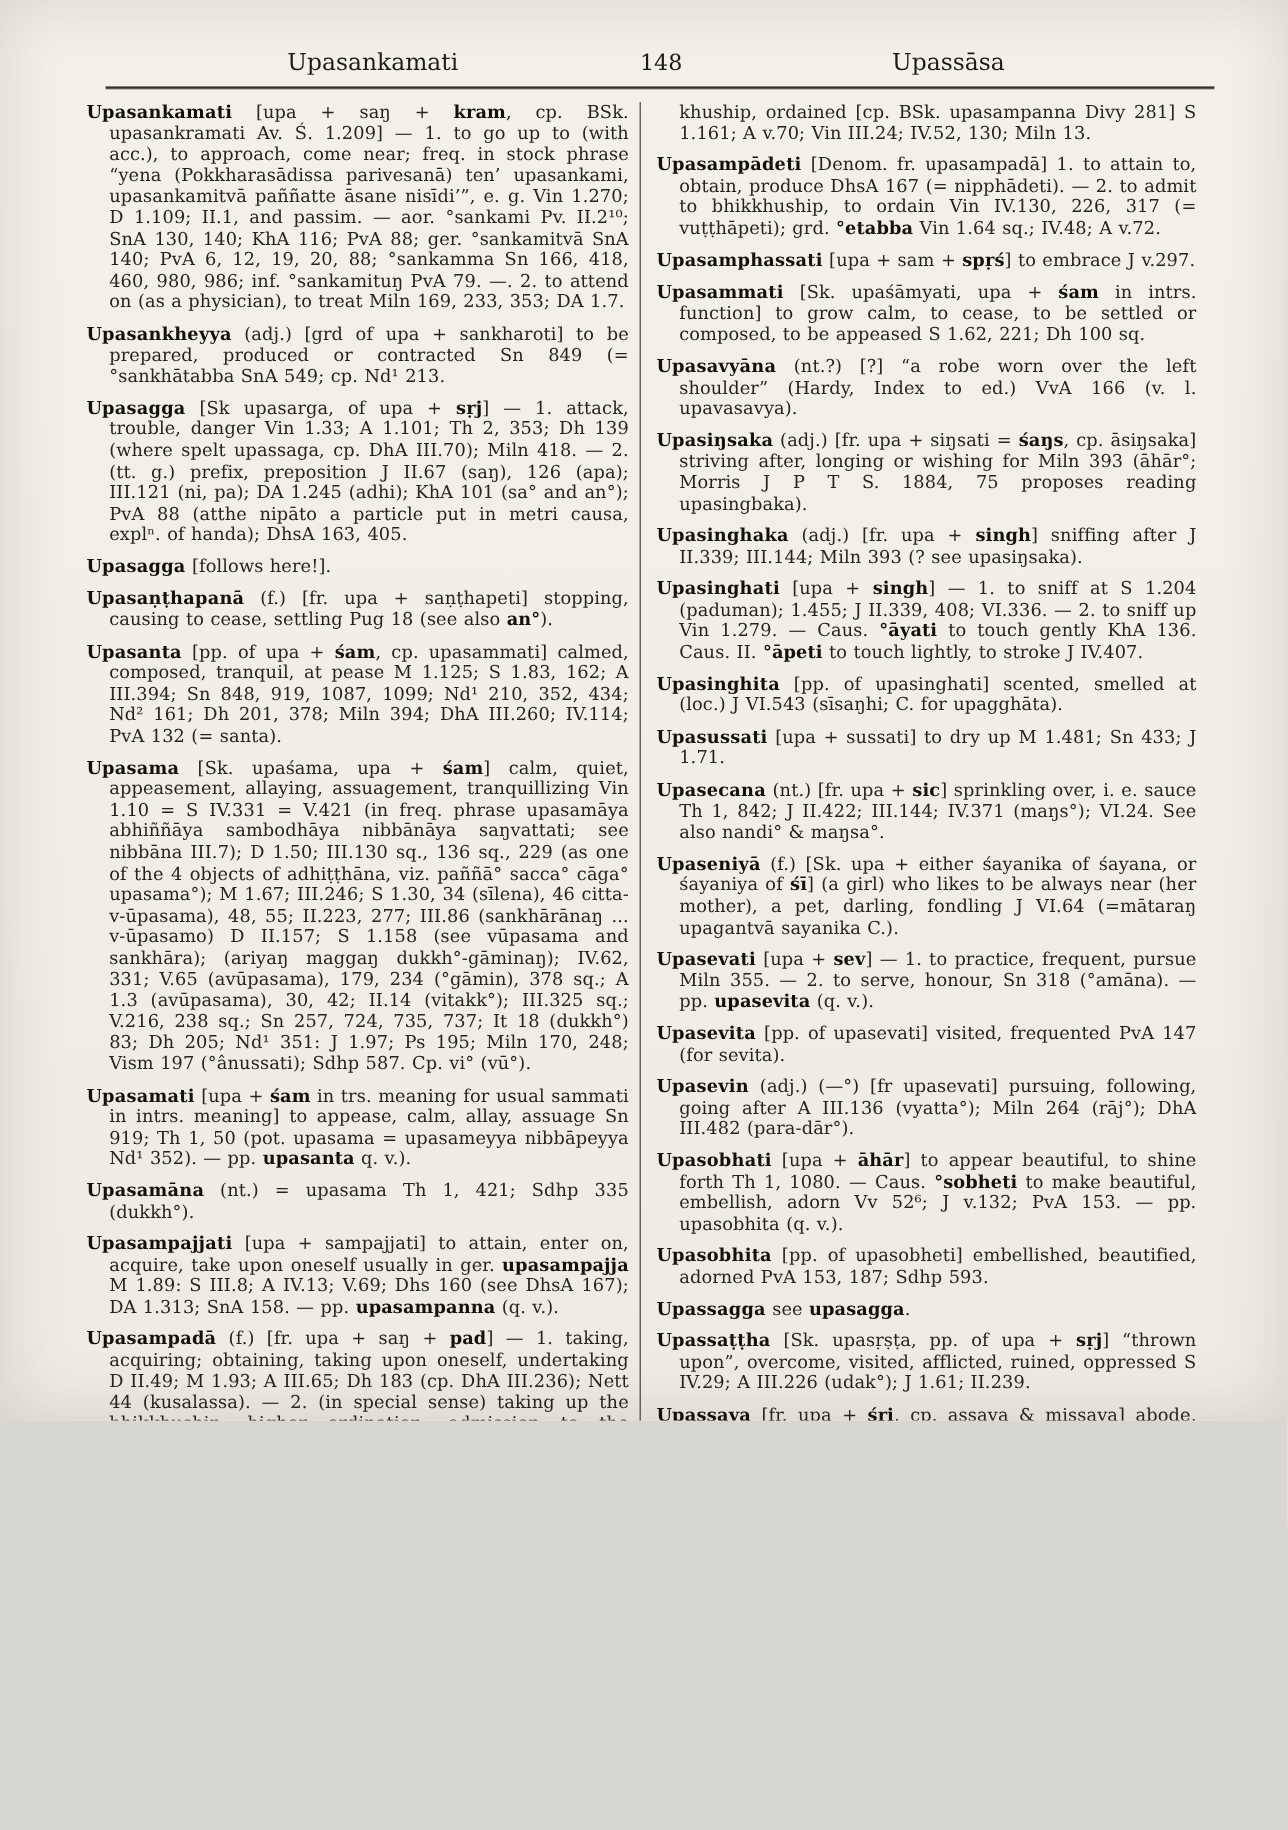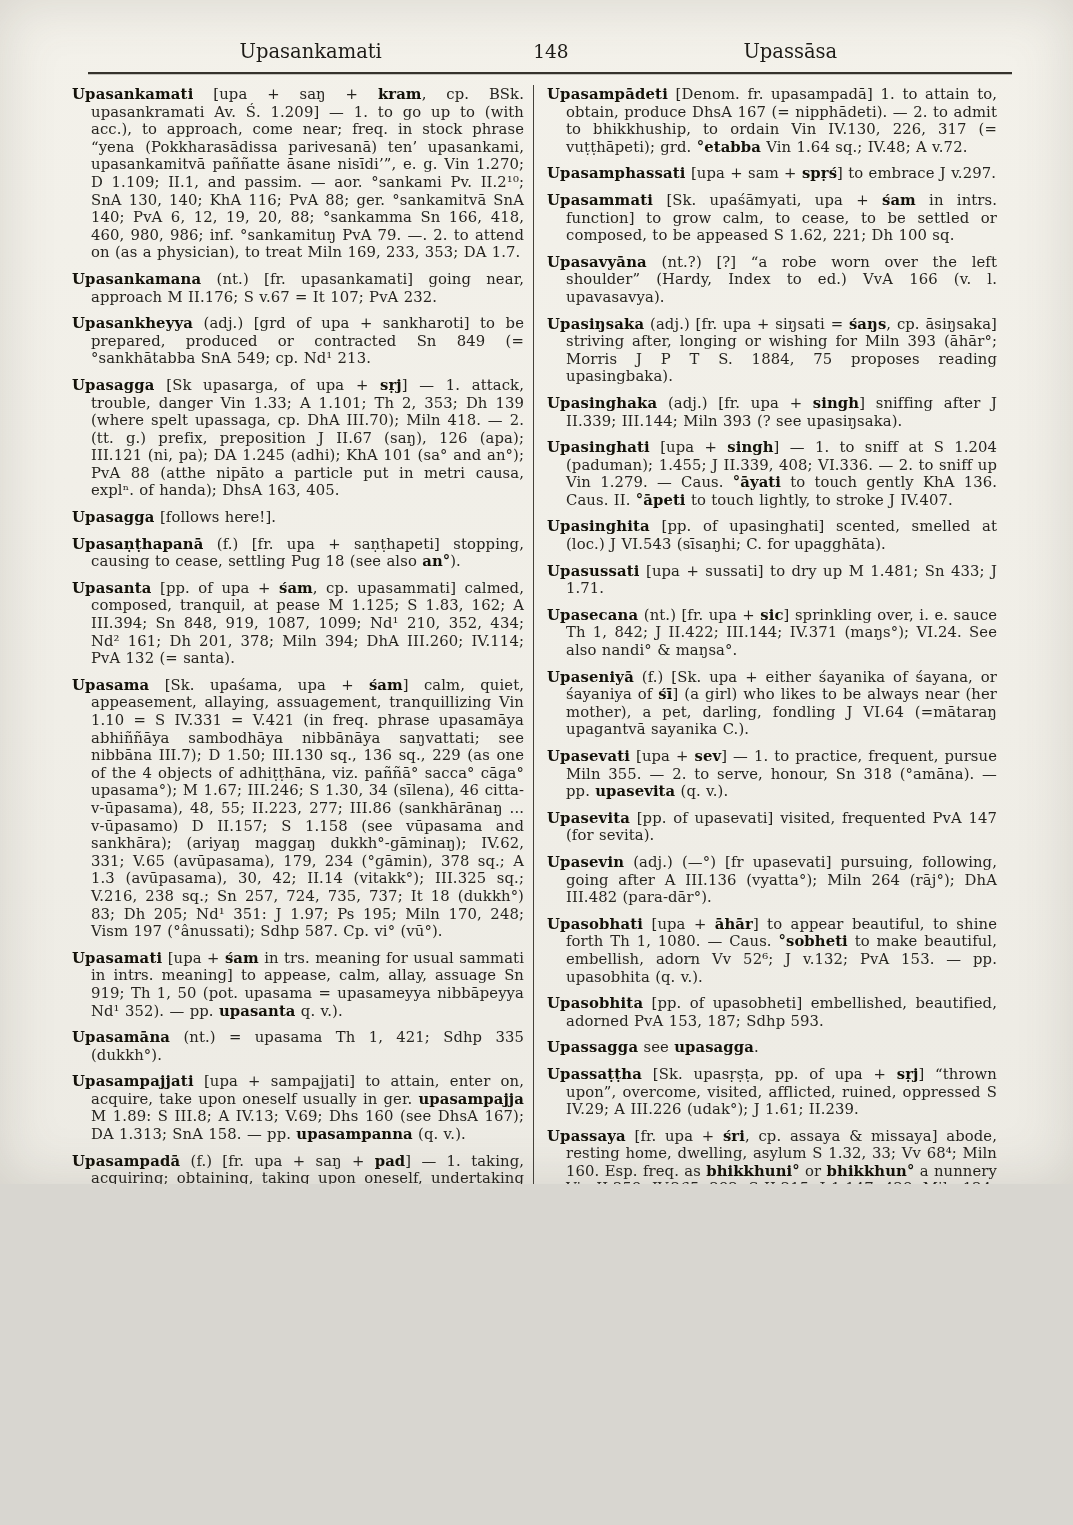--- a/index.html
+++ b/index.html
@@ -64,21 +64,20 @@
   <div class="header">
     <div class="hcell left">Upasankamati</div>
     <div class="hcell center">148</div>
     <div class="hcell right">Upassāsa</div>
   </div>
   <div class="rule"></div>
   <div class="columns">
     <div class="col">
   <p class="entry"><b class="hw">Upasankamati</b><span class="body"> [upa + saŋ + <b>kram</b>, cp. BSk. upasankramati Av. Ś. 1.209] — 1. to go up to (with acc.), to approach, come near; freq. in stock phrase “yena (Pokkharasādissa parivesanā) ten’ upasankami, upasankamitvā paññatte āsane nisīdi’”, e. g. Vin 1.270; D 1.109; II.1, and passim. — aor. °sankami Pv. II.2¹⁰; SnA 130, 140; KhA 116; PvA 88; ger. °sankamitvā SnA 140; PvA 6, 12, 19, 20, 88; °sankamma Sn 166, 418, 460, 980, 986; inf. °sankamituŋ PvA 79. —. 2. to attend on (as a physician), to treat Miln 169, 233, 353; DA 1.7.</span></p>
 
-  <p class="entry"><b class="hw">Upasankamana</b><span class="body"> (nt.) [fr. upasankamati] going near, approach M II.176; S v.67 = It 107; PvA 232.</span></p>
 
   <p class="entry"><b class="hw">Upasankheyya</b><span class="body"> (adj.) [grd of upa + sankharoti] to be prepared, produced or contracted Sn 849 (= °sankhātabba SnA 549; cp. Nd¹ 213.</span></p>
 
   <p class="entry"><b class="hw">Upasagga</b><span class="body"> [Sk upasarga, of upa + <b>sṛj</b>] — 1. attack, trouble, danger Vin 1.33; A 1.101; Th 2, 353; Dh 139 (where spelt upassaga, cp. DhA III.70); Miln 418. — 2. (tt. g.) prefix, preposition J II.67 (saŋ), 126 (apa); III.121 (ni, pa); DA 1.245 (adhi); KhA 101 (sa° and an°); PvA 88 (atthe nipāto a particle put in metri causa, explⁿ. of handa); DhsA 163, 405.</span></p>
 
   <p class="entry"><b class="hw">Upasagga</b><span class="body"> [follows here!].</span></p>
 
   <p class="entry"><b class="hw">Upasaṇṭhapanā</b><span class="body"> (f.) [fr. upa + saṇṭhapeti] stopping, causing to cease, settling Pug 18 (see also <b>an°</b>).</span></p>
 
   <p class="entry"><b class="hw">Upasanta</b><span class="body"> [pp. of upa + <b>śam</b>, cp. upasammati] calmed, composed, tranquil, at pease M 1.125; S 1.83, 162; A III.394; Sn 848, 919, 1087, 1099; Nd¹ 210, 352, 434; Nd² 161; Dh 201, 378; Miln 394; DhA III.260; IV.114; PvA 132 (= santa).</span></p>
@@ -89,20 +88,21 @@
 
   <p class="entry"><b class="hw">Upasamāna</b><span class="body"> (nt.) = upasama Th 1, 421; Sdhp 335 (dukkh°).</span></p>
 
   <p class="entry"><b class="hw">Upasampajjati</b><span class="body"> [upa + sampajjati] to attain, enter on, acquire, take upon oneself usually in ger. <b>upasampajja</b> M 1.89: S III.8; A IV.13; V.69; Dhs 160 (see DhsA 167); DA 1.313; SnA 158. — pp. <b>upasampanna</b> (q. v.).</span></p>
 
   <p class="entry"><b class="hw">Upasampadā</b><span class="body"> (f.) [fr. upa + saŋ + <b>pad</b>] — 1. taking, acquiring; obtaining, taking upon oneself, undertaking D II.49; M 1.93; A III.65; Dh 183 (cp. DhA III.236); Nett 44 (kusalassa). — 2. (in special sense) taking up the bhikkhuship, higher ordination, admission to the privileges of recognized bhikkhus [cp. BSk. upasampad &amp; °padā Divy 21, 281 etc.] Vin 1.12, 20, 95, 146 and passim; III.15; IV.52; D 1.176, 177, 202; S 1.161; A IV.276 sq. &amp; passim; DhA II.61 (pabbajjā +); PvA 54 (laddh° one who has received ordination), 179 (id.).</span></p>
 
   <p class="entry"><b class="hw">Upasampanna</b><span class="body"> [pp. of upasampajjati] obtained, got, received; in special sense of having attained the recognition of bhik-</span></p>
 </div>
     <div class="col col-right">
+  <p class="entry cont"><span class="body">khuship, ordained [cp. BSk. upasampanna Divy 281] S 1.161; A v.70; Vin III.24; IV.52, 130; Miln 13.</span></p>
 
   <p class="entry"><b class="hw">Upasampādeti</b><span class="body"> [Denom. fr. upasampadā] 1. to attain to, obtain, produce DhsA 167 (= nipphādeti). — 2. to admit to bhikkhuship, to ordain Vin IV.130, 226, 317 (= vuṭṭhāpeti); grd. <b>°etabba</b> Vin 1.64 sq.; IV.48; A v.72.</span></p>
 
   <p class="entry"><b class="hw">Upasamphassati</b><span class="body"> [upa + sam + <b>spṛś</b>] to embrace J v.297.</span></p>
 
   <p class="entry"><b class="hw">Upasammati</b><span class="body"> [Sk. upaśāmyati, upa + <b>śam</b> in intrs. function] to grow calm, to cease, to be settled or composed, to be appeased S 1.62, 221; Dh 100 sq.</span></p>
 
   <p class="entry"><b class="hw">Upasavyāna</b><span class="body"> (nt.?) [?] “a robe worn over the left shoulder” (Hardy, Index to ed.) VvA 166 (v. l. upavasavya).</span></p>
 
   <p class="entry"><b class="hw">Upasiŋsaka</b><span class="body"> (adj.) [fr. upa + siŋsati = <b>śaŋs</b>, cp. āsiŋsaka] striving after, longing or wishing for Miln 393 (āhār°; Morris J P T S. 1884, 75 proposes reading upasingbaka).</span></p>

